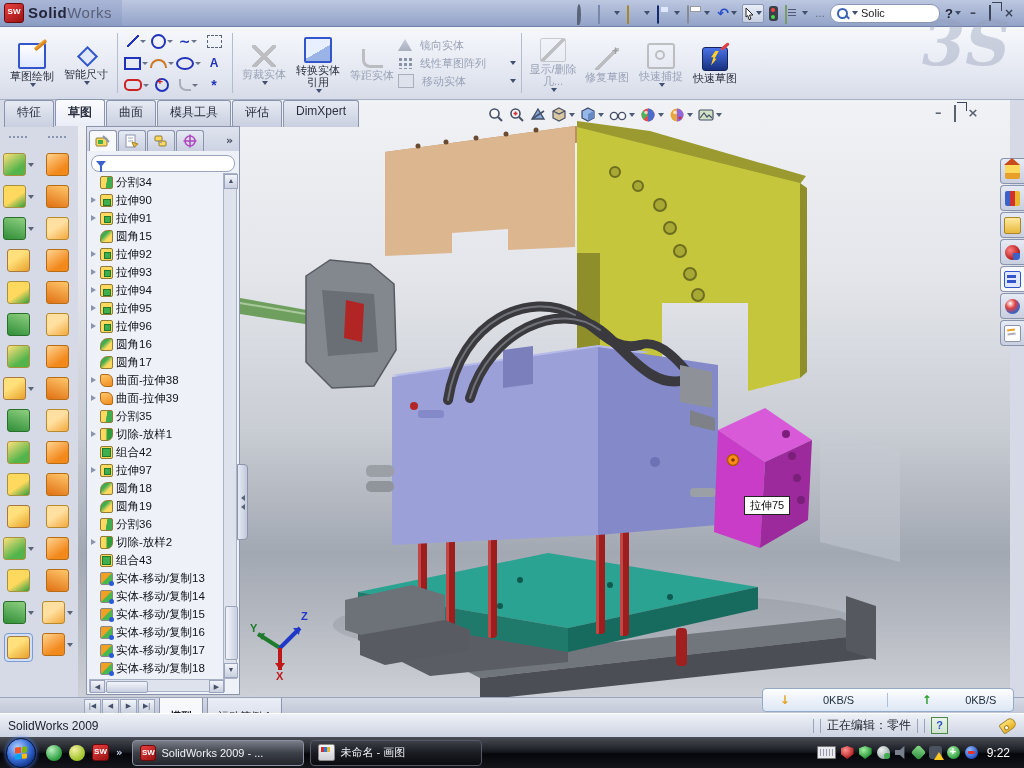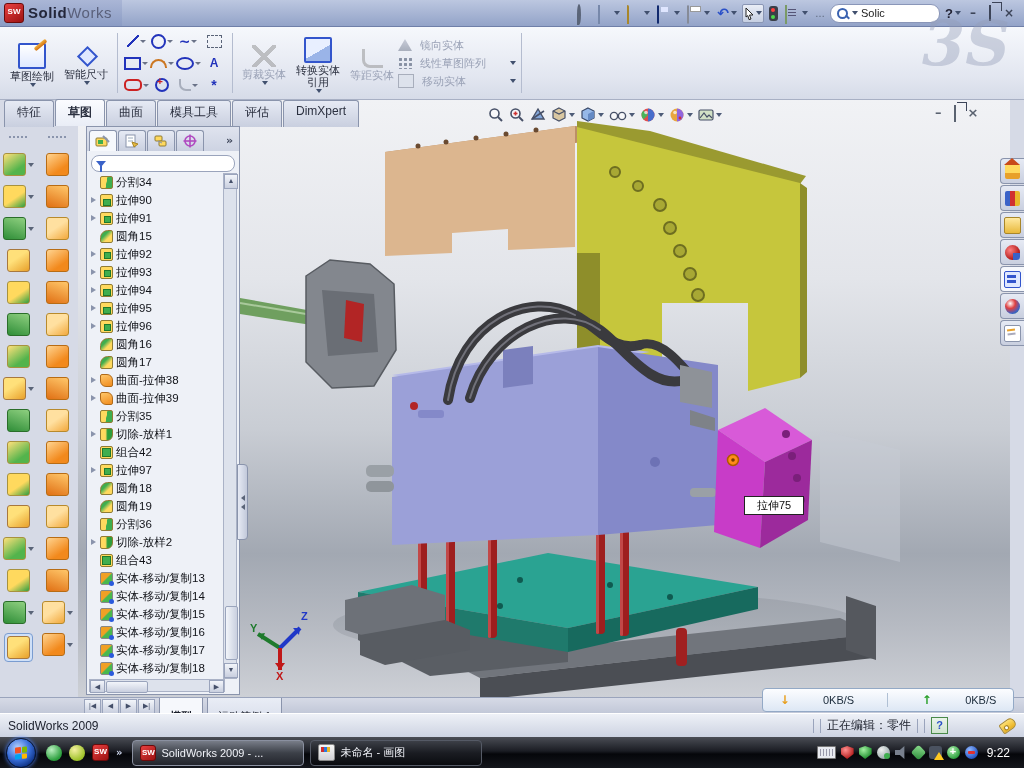--- a/index.html
+++ b/index.html
@@ -92,21 +92,21 @@
 
 #tabrow{left:4px;top:100px;height:27px;display:flex;z-index:5}
 .ctab{font-size:12px;color:#2c3140;padding:3px 12px 2px;background:linear-gradient(#e6eaf4,#c9cfdf);border:1px solid #8a94ac;border-bottom:none;border-radius:3px 3px 0 0;margin-right:1px}
 .ctab.active{background:linear-gradient(#fbfcff,#e9edf6);font-weight:700;position:relative;top:-1px;padding-top:4px}
 
 #viewport{left:78px;top:100px;width:932px;height:597px;background:linear-gradient(180deg,#f1f2f5 0%,#e3e5ea 30%,#c9cdd4 55%,#a2a8b2 76%,#b6bac2 88%,#cdd0d6 100%);overflow:hidden}
 #model{position:absolute;left:0;top:0}
 #headsup{left:488px;top:104px;height:22px;display:flex;align-items:center;gap:5px;z-index:6}
 .hu{display:flex;align-items:center;gap:1px;opacity:.92}
 #docctl{left:935px;top:106px;display:flex;gap:10px;z-index:6;color:#5a6270;font:700 13px/14px "DejaVu Sans",sans-serif}
-#tooltip75{left:744px;top:496px;background:#fff;border:1px solid #222;font-size:11px;color:#111;padding:1px 12px;z-index:7}
+#tooltip75{left:744px;top:496px;background:#fff;border:1px solid #222;font-size:11px;color:#111;padding:1px 5px;z-index:7}
 #triad{left:248px;top:602px;z-index:6}
 
 #netmon{left:762px;top:688px;width:250px;height:22px;background:linear-gradient(#fcfdff,#dde7f4);border:1px solid #93a9c6;border-radius:4px;display:flex;align-items:center;justify-content:space-around;font-size:11px;color:#1a2a3a;z-index:8}
 .arr-dn{color:#e8a020;font:700 12px/12px "DejaVu Sans",sans-serif}
 .arr-up{color:#2aa02a;font:700 12px/12px "DejaVu Sans",sans-serif}
 #netmon .nsep{width:1px;height:14px;background:#b0c0d4}
 
 .strip{top:126px;display:flex;flex-direction:column;align-items:center;gap:9px;padding-top:10px}
 #strip1{left:2px;width:32px}
 #strip2{left:38px;width:38px}
@@ -368,20 +368,40 @@
         <span>线性草图阵列</span>
         <span class="dd rdd"></span>
       </div>
       <div class="srow">
         <span class="sic sic-move"></span>
         <span>移动实体</span>
         <span class="dd rdd"></span>
       </div>
     </div>
   <div class="vsep"></div>
+  <div class="cmgroup" id="cm-right">
+      <div class="cmbtn dis">
+        <div class="bb-ic bi-display"></div>
+        <div class="lbl">显示/删除几...</div>
+        <span class="dd"></span>
+      </div>
+      <div class="cmbtn dis">
+        <div class="bb-ic bi-repair"></div>
+        <div class="lbl">修复草图</div>
+      </div>
+      <div class="cmbtn dis">
+        <div class="bb-ic bi-snap"></div>
+        <div class="lbl">快速捕捉</div>
+        <span class="dd"></span>
+      </div>
+      <div class="cmbtn">
+        <div class="bb-ic bi-rapid"></div>
+        <div class="lbl">快速草图</div>
+      </div>
+    </div>
 </div>
 <div id="watermark" class="abs">3S</div>
 
 <div id="viewport" class="abs">
   <svg id="model" width="932" height="597" viewBox="0 0 932 597">
     <ellipse cx="520" cy="525" rx="265" ry="34" fill="rgba(40,45,60,0.10)"></ellipse>
     <g>
       <polygon points="367,560 762,518 796,534 402,578" fill="#71757c"></polygon>
       <polygon points="402,578 796,534 796,558 402,600" fill="#4b4e54"></polygon>
       <polygon points="768,496 798,506 798,560 768,550" fill="#55585e"></polygon>

